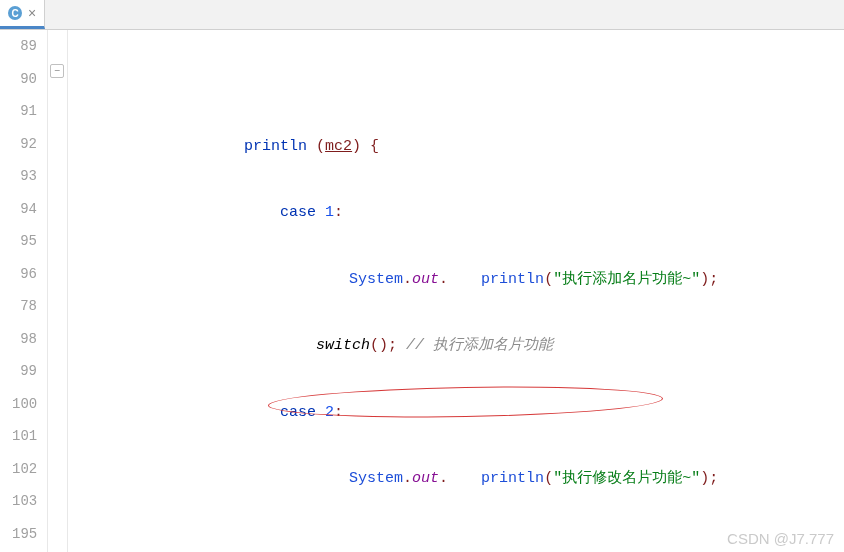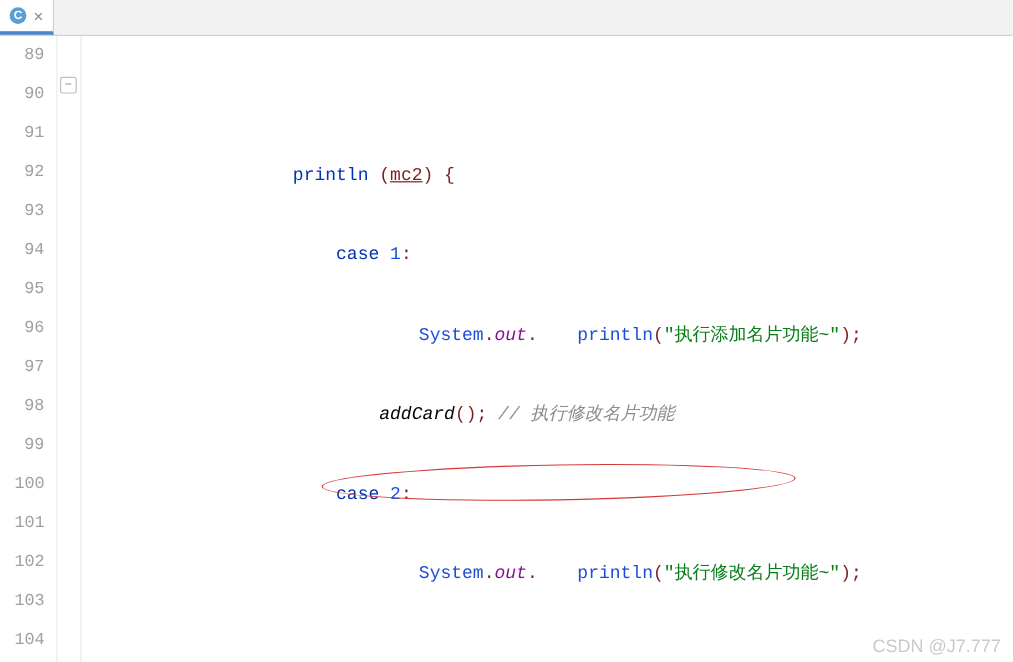--- a/index.html
+++ b/index.html
@@ -128,38 +128,38 @@
 <div class="editor">
   <div class="gutter">
     <div class="line">89</div>
     <div class="line">90</div>
     <div class="line">91</div>
     <div class="line">92</div>
     <div class="line">93</div>
     <div class="line">94</div>
     <div class="line">95</div>
     <div class="line">96</div>
-    <div class="line">97</div>
+    <div class="line">78</div>
     <div class="line">98</div>
     <div class="line">99</div>
     <div class="line">100</div>
     <div class="line">101</div>
     <div class="line">102</div>
     <div class="line">103</div>
-    <div class="line">104</div>
+    <div class="line">195</div>
   </div>
   <div class="fold-gutter">
     <div class="fold-marker">−</div>
   </div>
   <div class="code">
     <div class="line"></div>
     <div class="line">                <span class="kw">println</span> <span class="punct">(<span style="text-decoration:underline">mc2</span>) {</span></div>
     <div class="line">                    <span class="kw">case</span> <span class="num">1</span><span class="punct">:</span></div>
     <div class="line">                        <span class="ident">System</span><span class="punct">.</span><span class="field">out</span><span class="punct">.</span><span class="ident">println</span><span class="punct">(</span><span class="str">"执行添加名片功能~"</span><span class="punct">);</span></div>
-    <div class="line">                        <span class="italic">addCard</span><span class="punct">();</span> <span class="comment">// 执行修改名片功能</span></div>
+    <div class="line">                        <span class="italic">switch</span><span class="punct">();</span> <span class="comment">// 执行添加名片功能</span></div>
     <div class="line">                    <span class="kw">case</span> <span class="num">2</span><span class="punct">:</span></div>
     <div class="line">                        <span class="ident">System</span><span class="punct">.</span><span class="field">out</span><span class="punct">.</span><span class="ident">println</span><span class="punct">(</span><span class="str">"执行修改名片功能~"</span><span class="punct">);</span></div>
     
     
     
     
     
     
     
     

